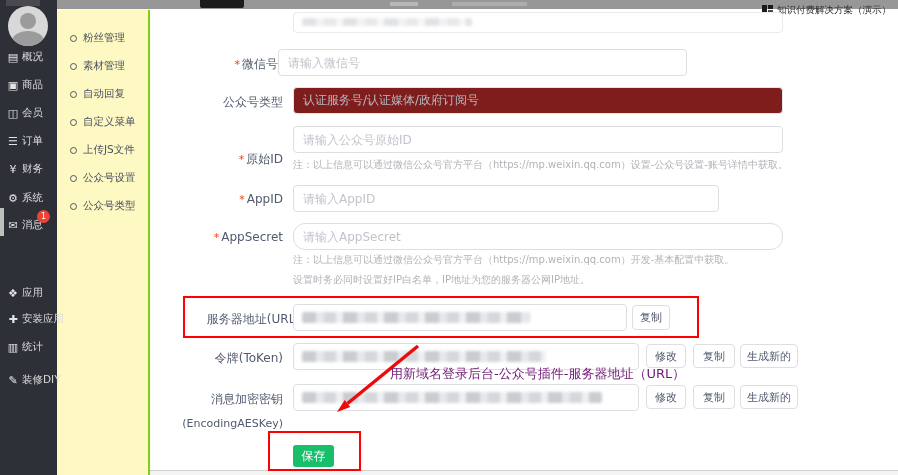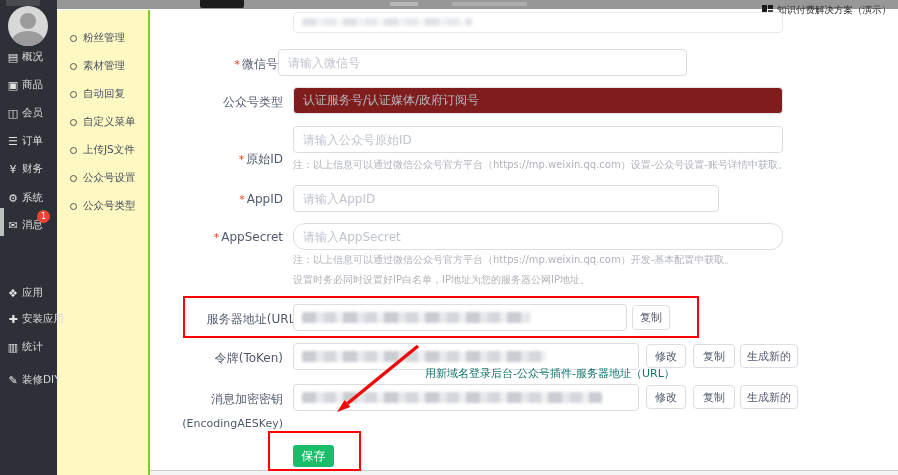--- a/index.html
+++ b/index.html
@@ -49,21 +49,21 @@
   .f-input { position:absolute; height:27px; border:1px solid #dcdee2; border-radius:4px; background:#fff; padding:0 9px; font-size:12px; color:#515a6e; font-family:"DejaVu Sans","Liberation Sans",sans-serif; outline:none; }
   .f-input::placeholder { color:#c0c4cc; opacity:1; }
   .f-input.disabled { background:#7f1d1d; border-color:#e3e5e8; color:#b6bac2; }
   .note { position:absolute; font-size:10px; color:#b0b3b8; white-space:nowrap; }
   .blurval { position:absolute; height:11px; border-radius:2px; filter:blur(1.6px);
     background:repeating-linear-gradient(90deg,#c9ccd1 0 14px,#e6e8eb 14px 22px,#d4d7db 22px 34px,#eef0f1 34px 41px); }
   .ghost-btn { position:absolute; border:1px solid #dcdee2; border-radius:4px; background:#fff; color:#515a6e; font-size:11px; text-align:center; cursor:pointer; font-family:"DejaVu Sans","Liberation Sans",sans-serif; }
   .save-btn { position:absolute; left:293px; top:445px; width:41px; height:22px; background:#19be6b; border:none; border-radius:3px; color:#fff; font-size:12px; cursor:pointer; font-family:"DejaVu Sans","Liberation Sans",sans-serif; }
 
   .redbox { position:absolute; border:2px solid #ff0000; z-index:20; pointer-events:none; }
-  .annot { position:absolute; left:425px; top:364px; font-size:11px; line-height:19px; color:#0f766e; white-space:nowrap; z-index:22; }
+  .annot { position:absolute; left:390px; top:364px; font-size:13px; line-height:19px; color:#701a75; white-space:nowrap; z-index:22; }
   .arrow-svg { position:absolute; left:320px; top:340px; z-index:21; pointer-events:none; }
 
   .bottom-divider { position:absolute; left:150px; top:470px; width:748px; height:1px; background:#cfcfcf; z-index:4; }
   .bottom-gray { position:absolute; left:150px; top:471px; width:748px; height:4px; background:#f4f4f4; z-index:4; }
 </style>
 </head>
 <body>
 
 <div class="topstrip">
   <div class="darkfrag"></div>

